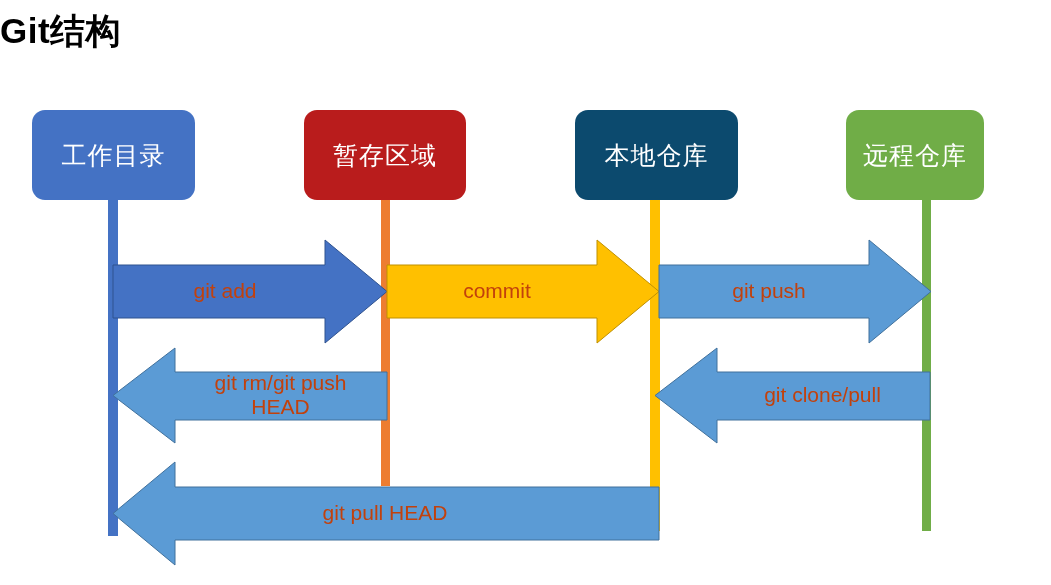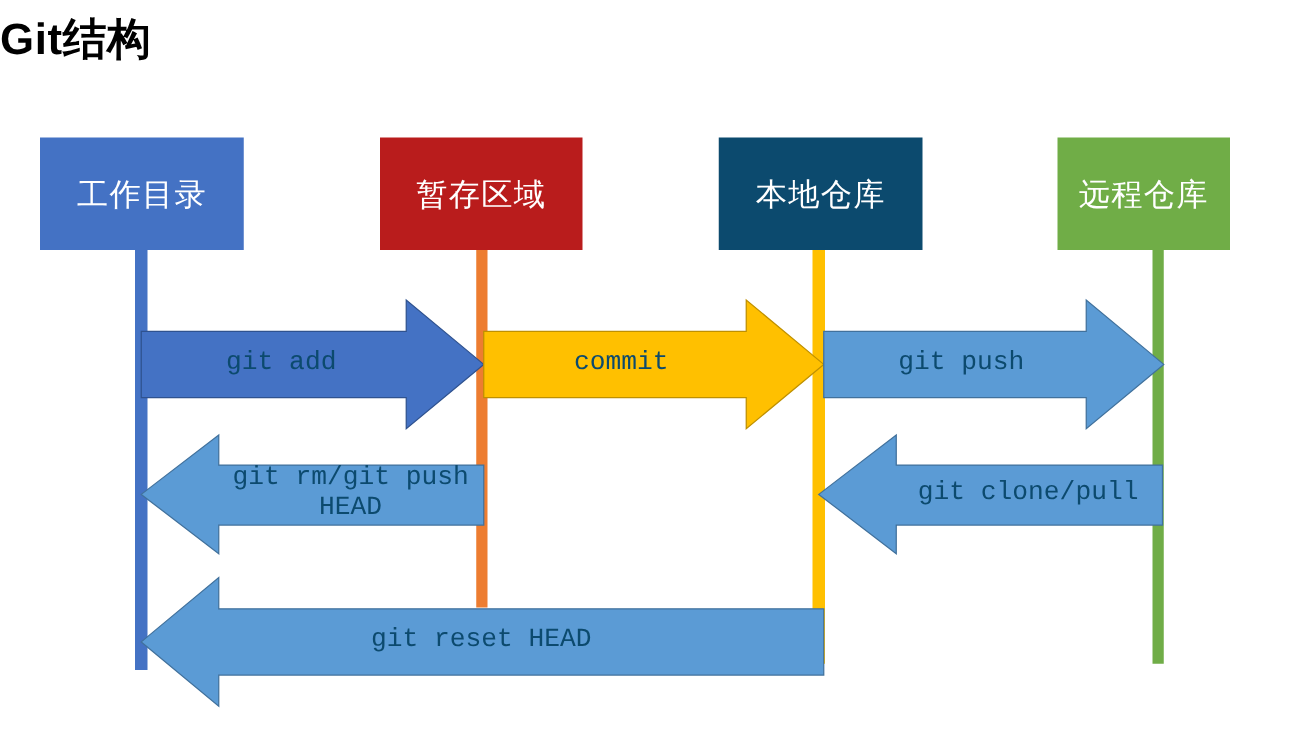--- a/index.html
+++ b/index.html
@@ -22,21 +22,21 @@
     left: 0;
     top: 8px;
     width: 1051px;
     font-size: 35px;
     font-weight: bold;
     color: #000000;
     letter-spacing: 0.5px;
   }
   .node-box {
     position: absolute;
-    border-radius: 0;
+    border-radius: 13px;
     display: flex;
     align-items: center;
     justify-content: center;
     color: #ffffff;
     font-size: 25px;
     box-sizing: border-box;
     letter-spacing: 1px;
   }
   .lifeline {
     position: absolute;
@@ -46,27 +46,26 @@
   }
   .arrow-wrap svg {
     display: block;
     overflow: visible;
   }
   .arrow-label {
     position: absolute;
     display: flex;
     align-items: center;
     justify-content: center;
-    color: #0c4a6e;
+    color: #c2410c;
     font-size: 21px;
     line-height: 1.15;
     text-align: center;
     white-space: pre-line;
     pointer-events: none;
-    font-family: Liberation Mono, monospace;
   }
 </style>
 </head>
 <body>
 
 <div id="canvas">
 
   <div id="diagram-title">Git结构</div>
 
   <div id="lifelines-layer">
@@ -105,21 +104,21 @@
         <svg width="275" height="95" viewBox="0 0 275 95">
           <polygon points="275,24 62,24 62,0 0,47.5 62,95 62,72 275,72" fill="#5b9bd5" stroke="#41719c" stroke-width="1"></polygon>
         </svg>
       </div>
       <div class="arrow-label" style="left: 720px; top: 372px; width: 205px; height: 46px;">git clone/pull</div>
       <div class="arrow-wrap" style="left: 113px; top: 462px; width: 546px; height: 103px;">
         <svg width="546" height="103" viewBox="0 0 546 103">
           <polygon points="546,25 62,25 62,0 0,51.5 62,103 62,78 546,78" fill="#5b9bd5" stroke="#41719c" stroke-width="1"></polygon>
         </svg>
       </div>
-      <div class="arrow-label" style="left: 180px; top: 487px; width: 410px; height: 53px;">git reset HEAD</div>
+      <div class="arrow-label" style="left: 180px; top: 487px; width: 410px; height: 53px;">git pull HEAD</div>
     </div>
   <div id="nodes-layer">
       <div class="node-box" style="left: 32px; top: 110px; width: 163px; height: 90px; background: rgb(68, 114, 196);">
         <span>工作目录</span>
       </div>
       <div class="node-box" style="left: 304px; top: 110px; width: 162px; height: 90px; background: #b91c1c;">
         <span>暂存区域</span>
       </div>
       <div class="node-box" style="left: 575px; top: 110px; width: 163px; height: 90px; background: #0c4a6e;">
         <span>本地仓库</span>

